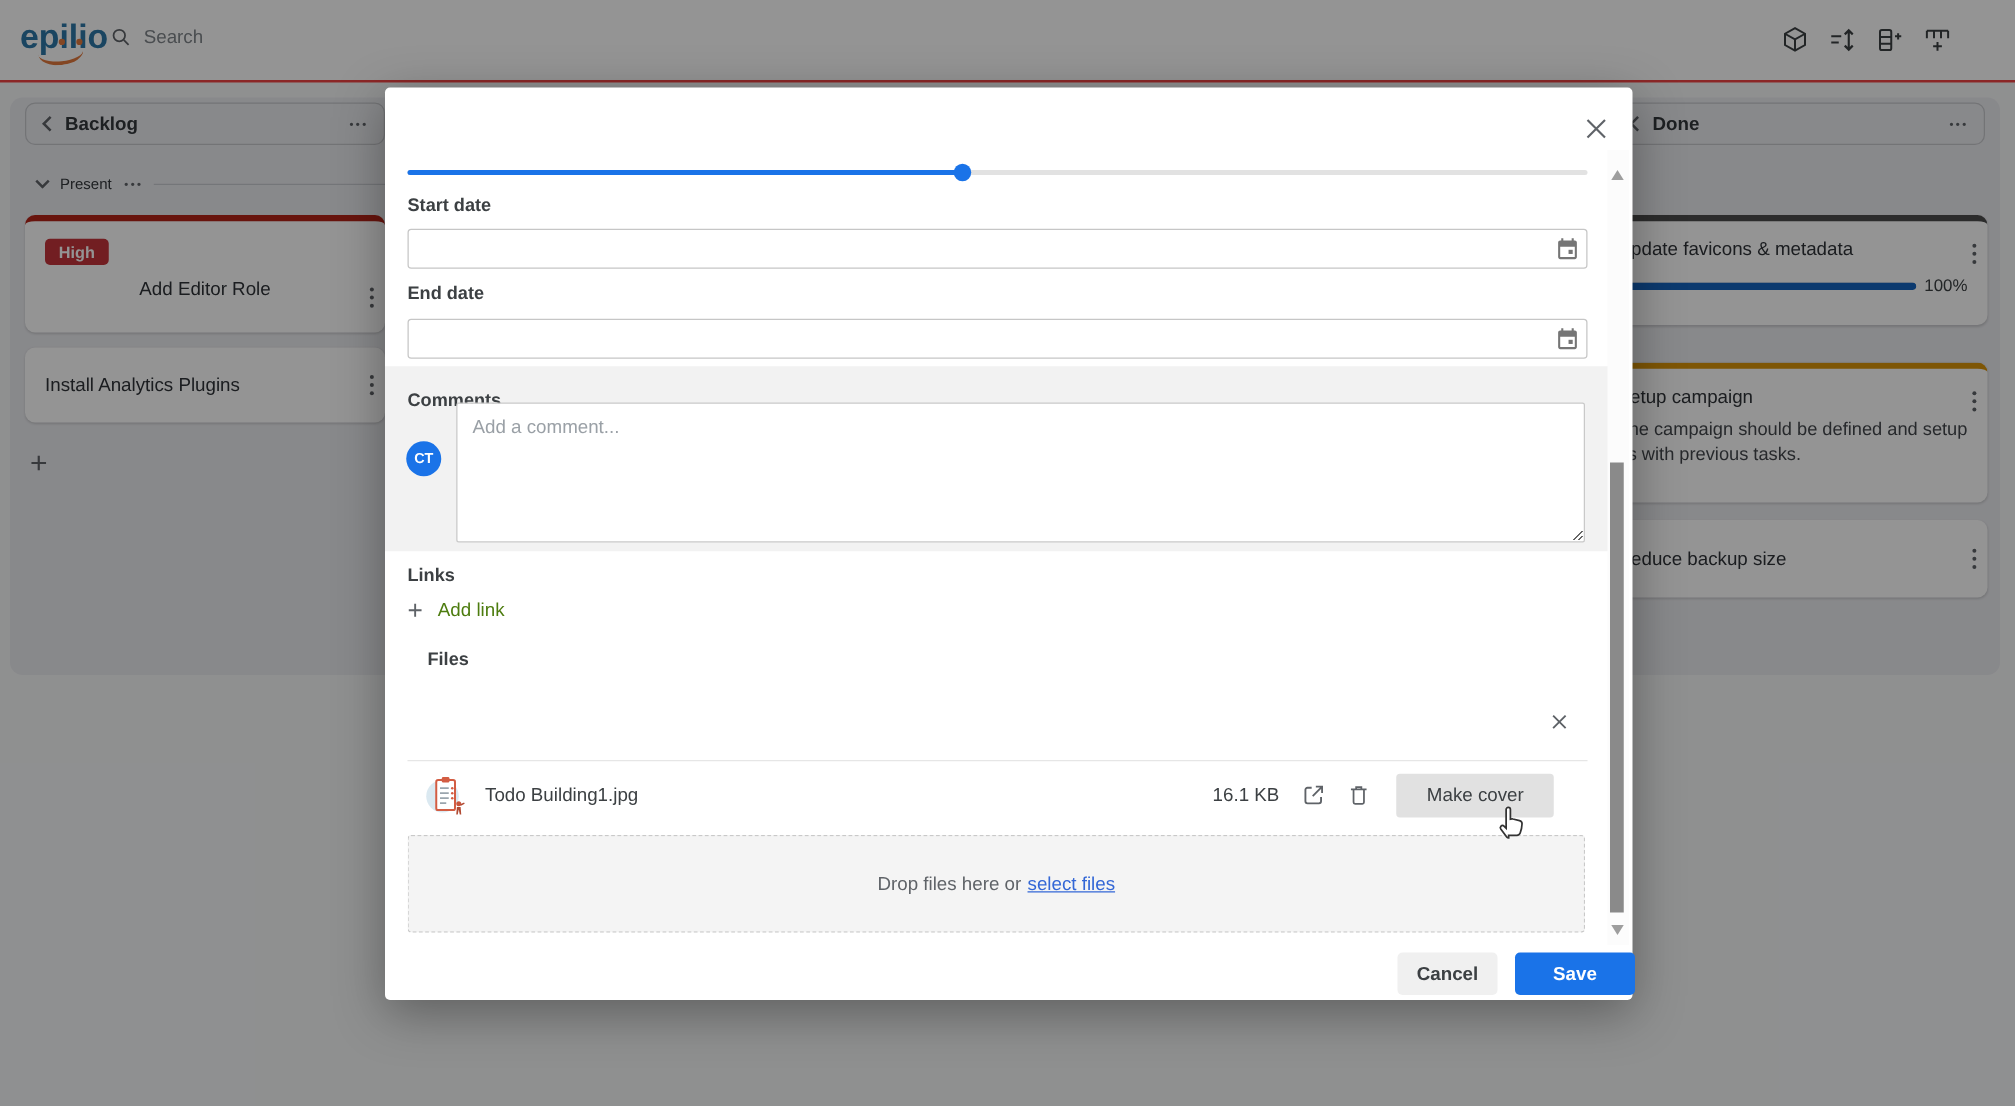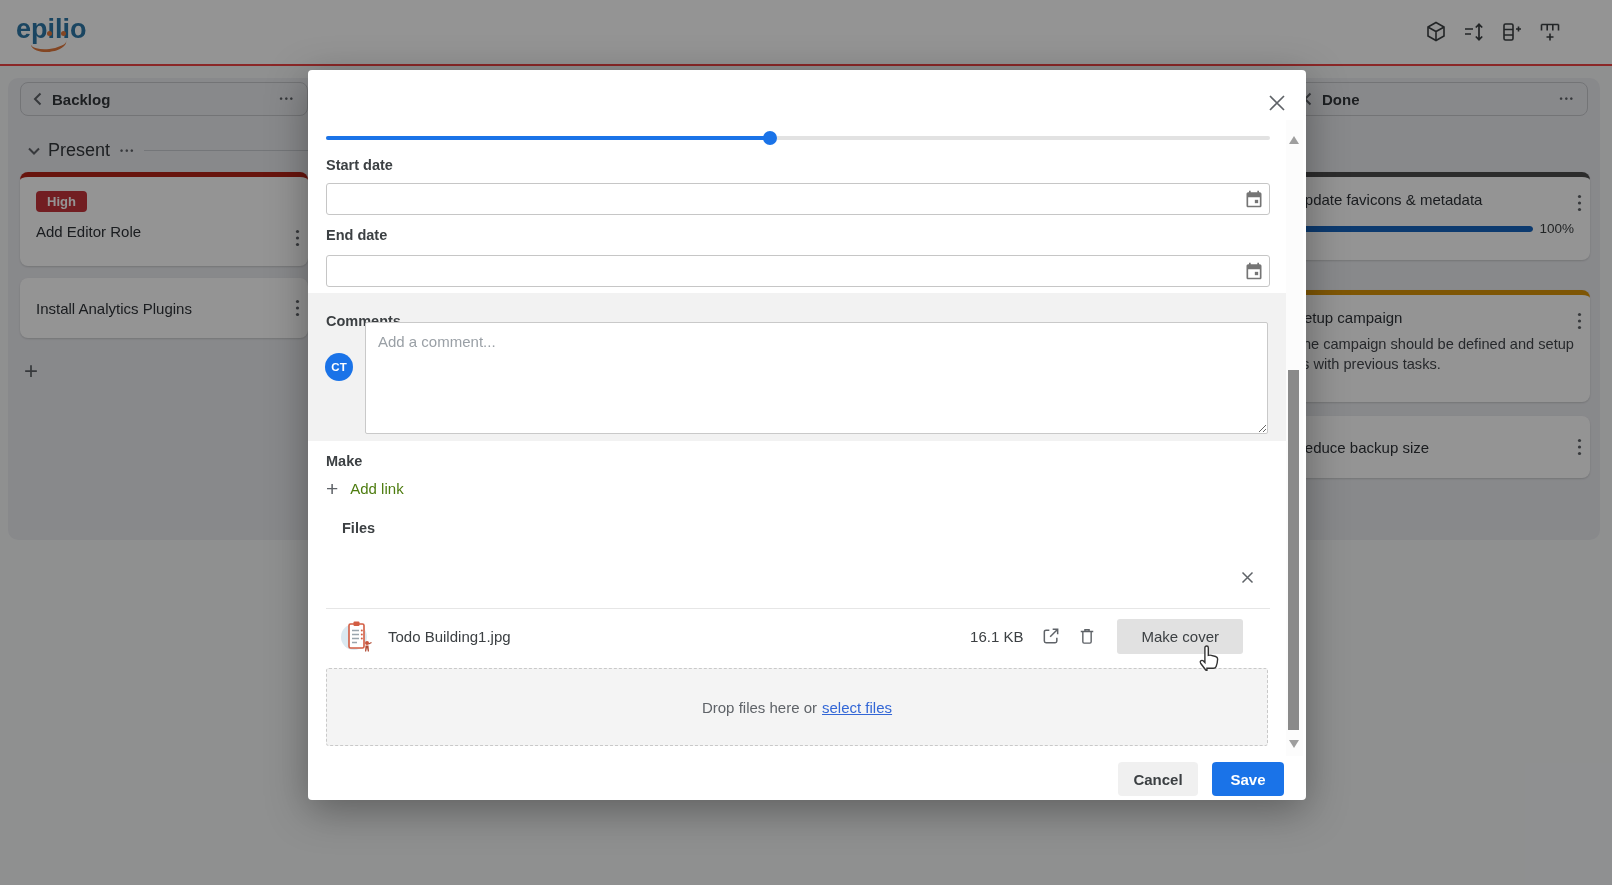--- a/index.html
+++ b/index.html
@@ -24,21 +24,21 @@
   .tb-icons .icn{width:24px;height:24px;cursor:pointer;}
 
   
   .board{position:absolute;left:0;top:66px;width:1612px;height:819px;z-index:1;}
   .col{position:absolute;background:#ebecf0;border-radius:10px;}
   .col-head{position:absolute;height:34px;border:1px solid #c6c8cc;border-radius:8px;
             display:flex;align-items:center;padding:0 12px;gap:10px;}
   .col-title{font-size:15px;font-weight:700;color:#33373b;flex:0 0 auto;}
   .dots-h{font-size:9px;letter-spacing:2px;color:#5f6368;font-weight:700;margin-left:auto;cursor:pointer;}
   .group-row{position:absolute;display:flex;align-items:center;gap:8px;}
-  .group-title{font-size:18px;font-weight:500;color:#33373b;}
+  .group-title{font-size:12px;font-weight:500;color:#33373b;}
   .group-line{flex:1;height:1px;background:#c9cbd0;}
   .card{position:absolute;background:#fff;border-radius:8px;box-shadow:0 1px 2px rgba(0,0,0,.15);
         padding:14px 16px;cursor:pointer;}
   .card .kebab{position:absolute;right:8px;cursor:pointer;}
   .card-title{font-size:15px;font-weight:500;color:#2f3338;}
   .badge{display:inline-block;padding:3px 11px;border-radius:4px;color:#fff;
          font-size:13px;font-weight:700;}
   .card-desc{font-size:14.6px;color:#44484d;line-height:19.5px;margin-top:9px;width:282px;}
   .prog-row{display:flex;align-items:center;gap:6px;margin-top:13px;}
   .prog-track{flex:1;height:6px;border-radius:3px;background:#e0e0e0;overflow:hidden;}
@@ -82,41 +82,48 @@
   .make-cover{background:#e1e1e1;border:none;border-radius:3px;padding:9px 24px;font-size:15px;
               font-weight:500;color:#3c4043;cursor:pointer;margin-right:27px;
               font-family:"Liberation Sans",sans-serif;}
   .dropzone{position:absolute;left:18px;top:598px;width:942px;height:78px;background:#f4f4f4;
             border:1.5px dashed #c9c9c9;border-radius:3px;display:flex;align-items:center;
             justify-content:center;font-size:15px;color:#5f6368;gap:5px;cursor:pointer;}
   .select-link{color:#3367d6;text-decoration:underline;cursor:pointer;}
   .btn{position:absolute;top:692px;height:34px;border:none;border-radius:4px;font-size:15px;
        font-weight:600;cursor:pointer;font-family:Liberation Sans, sans-serif;}
   .btn-cancel{left:810px;width:80px;background:#f0f0f0;color:#3c4043;}
-  .btn-save{left:904px;width:72px;background:#1a73e8;color:#fff;}
+  .btn-save{left:904px;width:96px;background:#1a73e8;color:#fff;}
   .sb-track{position:absolute;left:978px;top:50px;width:17px;height:636px;background:#fcfcfc;}
   .sb-thumb{position:absolute;left:2px;top:250px;width:11px;height:360px;background:#8a8a8a;cursor:pointer;}
   .sb-arrow{position:absolute;left:3px;width:0;height:0;border-left:5.5px solid transparent;
             border-right:5.5px solid transparent;cursor:pointer;}
   .sb-up{top:16px;border-bottom:8px solid #9e9e9e;}
   .sb-down{top:620px;border-top:8px solid #9e9e9e;}
   .cursor{position:absolute;left:1198px;top:642px;z-index:60;pointer-events:none;}
 </style>
 </head>
 <body>
 
 <div id="app">
 
   <div class="topbar">
     <div class="logo">
       <span class="logo-text">epilio</span>
       <span class="dot d1"></span>
       <span class="dot d2"></span>
       <span class="smile"></span>
     </div>
+    <div class="search-wrap">
+      <svg class="icn" width="17" height="17" viewBox="0 0 24 24">
+        <circle cx="10.5" cy="10.5" r="6.5" fill="none" stroke="#5f6368" stroke-width="2"></circle>
+        <path d="M15.5 15.5L21 21" stroke="#5f6368" stroke-width="2"></path>
+      </svg>
+      <input class="search-input" placeholder="Search" style="">
+    </div>
     <div class="tb-icons">
       <svg class="icn" viewBox="0 0 24 24">
         <path fill="none" stroke="#3c4043" stroke-width="1.6" d="M12 2.5l8 4.5v9l-8 4.5-8-4.5V7z"></path>
         <path fill="none" stroke="#3c4043" stroke-width="1.6" d="M4.3 7.2L12 11.5l7.7-4.3M12 11.5V20"></path>
       </svg>
       <svg class="icn" viewBox="0 0 24 24">
         <path stroke="#3c4043" stroke-width="1.7" d="M3 9h8M3 14h6"></path>
         <path fill="none" stroke="#3c4043" stroke-width="1.7" d="M17 4.5v15M13.8 7.5L17 4.3l3.2 3.2M13.8 16.5l3.2 3.2 3.2-3.2"></path>
       </svg>
       <svg class="icn" viewBox="0 0 24 24">
@@ -144,21 +151,21 @@
       <div class="group-row" style="left:20px;top:62px;width:280px;">
         <svg width="12" height="8" viewBox="0 0 12 8">
           <path d="M1 1.5L6 6.5L11 1.5" fill="none" stroke="#5f6368" stroke-width="2"></path>
         </svg>
         <span class="group-title">Present</span>
         <span class="dots-h" style="margin-left:2px;">•••</span>
         <span class="group-line"></span>
       </div>
       <div class="card" style="left:12px;top:94px;width:288px;height:94px;border-top:5px solid #b42318;">
         <span class="badge" style="background:#c4353b;">High</span>
-        <div class="card-title" style="margin-top:11px;">Add Editor Role</div>
+        <div class="card-title" style="margin-top:11px;text-align:center;">Add Editor Role</div>
         <svg class="kebab" style="top:52px;" width="5" height="18" viewBox="0 0 5 18">
           <circle cx="2.5" cy="2.5" r="1.6" fill="#5f6368"></circle>
             <circle cx="2.5" cy="9" r="1.6" fill="#5f6368"></circle>
             <circle cx="2.5" cy="15.5" r="1.6" fill="#5f6368"></circle>
         </svg>
       </div>
       <div class="card" style="left:12px;top:200px;width:288px;height:60px;display:flex;align-items:center;">
         <div class="card-title">Install Analytics Plugins</div>
         <svg class="kebab" style="top:21px;" width="5" height="18" viewBox="0 0 5 18">
           <circle cx="2.5" cy="2.5" r="1.6" fill="#5f6368"></circle>
@@ -239,21 +246,21 @@
       <path fill="#757575" d="M19 4h-1V2h-2v2H8V2H6v2H5c-1.1 0-2 .9-2 2v14c0 1.1.9 2 2 2h14c1.1 0 2-.9 2-2V6c0-1.1-.9-2-2-2zm0 16H5V10h14v10z"></path>
       <rect x="13" y="13" width="4" height="4" fill="#757575"></rect>
     </svg>
 
     <div class="comments-band">
       <div class="sec-label" style="position:absolute;left:18px;top:8px;margin-top:12px;">Comments</div>
       <div class="avatar">CT</div>
       <textarea class="comment-box" placeholder="Add a comment..." style=""></textarea>
     </div>
 
-    <div class="sec-label" style="position:absolute;left:18px;top:383px;">Make</div>
+    <div class="sec-label" style="position:absolute;left:18px;top:383px;">Links</div>
     <div class="addlink-row">
       <span class="plus-glyph">+</span>
       <span class="addlink-label">Add link</span>
     </div>
 
     <div class="sec-label" style="position:absolute;left:34px;top:450px;">Files</div>
 
     <div class="x-small">
       <svg width="13" height="13" viewBox="0 0 13 13">
         <path d="M1.5 1.5l10 10M11.5 1.5l-10 10" stroke="#5f6368" stroke-width="1.5"></path>

